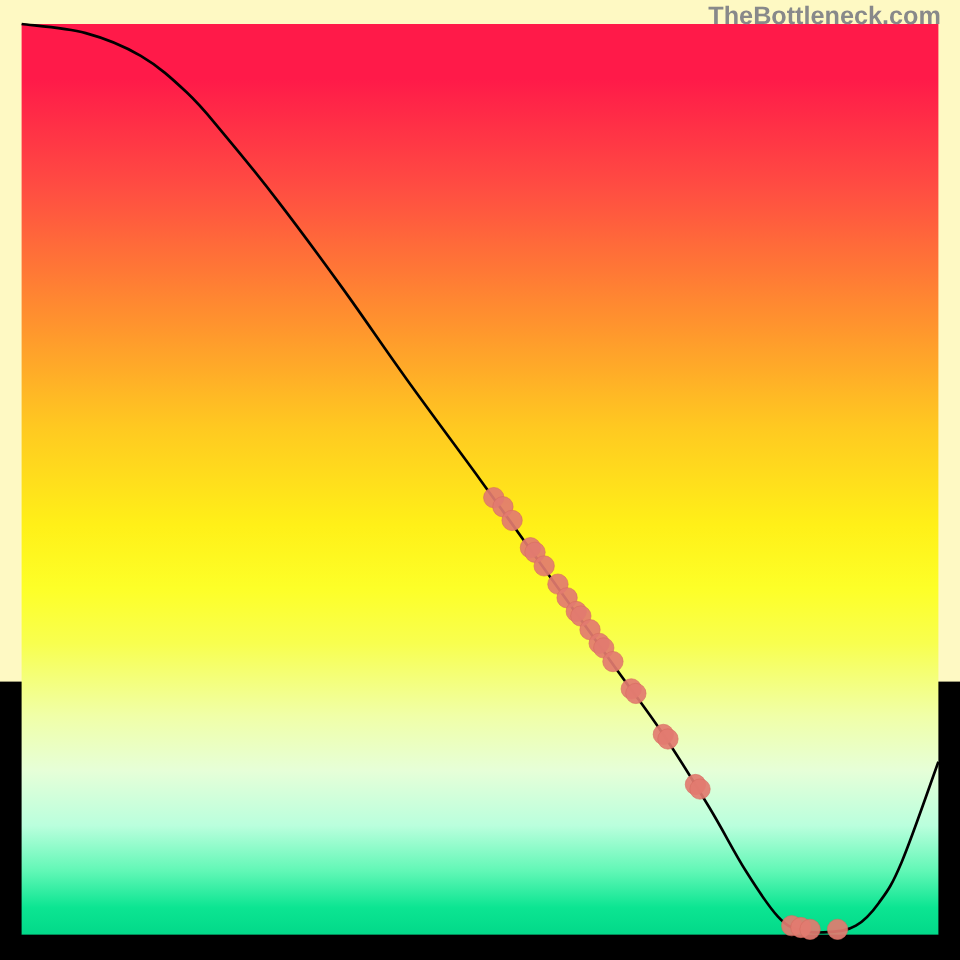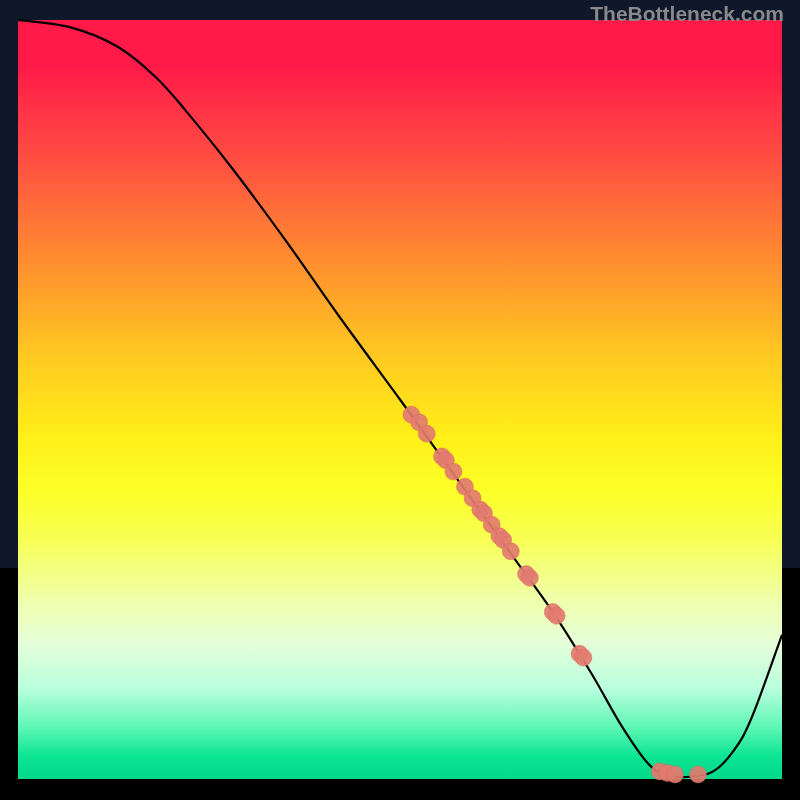--- a/index.html
+++ b/index.html
@@ -1,18 +1,18 @@
 <!DOCTYPE html>
 <html><head>
 <meta charset="utf-8">
 <style>
   * { margin: 0; padding: 0; box-sizing: border-box; }
   body { width: 800px; height: 800px; background: #000; position: relative; }
   .outer {
-    width: 800px; height: 568px; background: #0f172a; position: relative;
+    width: 800px; height: 568px; background: #fef9c3; position: relative;
   }
   .plot-area {
     position: absolute;
     left: 18px; top: 20px;
     width: 764px; height: 762px;
     background: linear-gradient(to bottom,
       #ff1a49 0%,
       #ff1a49 6%,
       #ff4d42 18%,
       #ff8f2f 32%,

